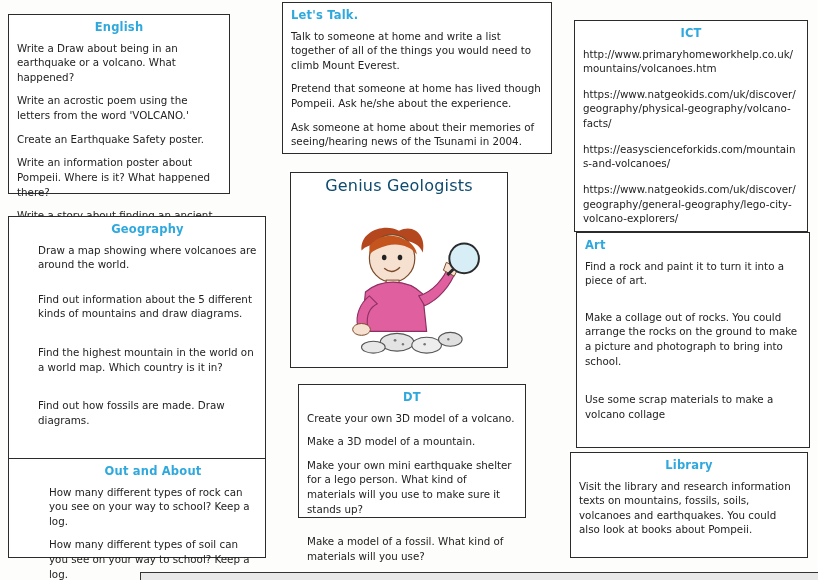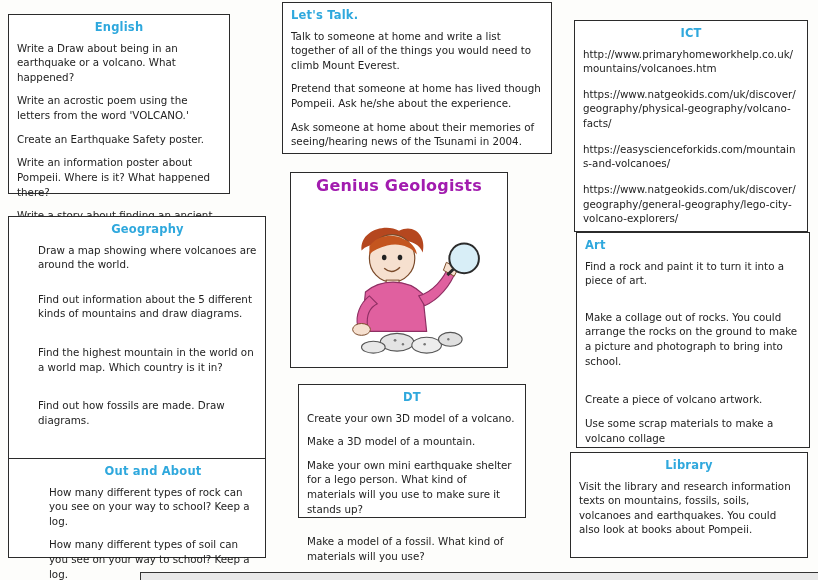--- a/index.html
+++ b/index.html
@@ -62,22 +62,22 @@
   #box-genius    { left: 290px; top: 172px; width: 218px; height: 196px;
                    padding: 4px 6px; }
   #box-dt        { left: 298px; top: 384px; width: 228px; height: 134px; }
 
   #box-ict       { left: 574px; top: 20px;  width: 234px; height: 212px; }
   #box-art       { left: 576px; top: 232px; width: 234px; height: 216px; }
   #box-library   { left: 570px; top: 452px; width: 238px; height: 106px; }
 
   #box-genius .box-title {
     font-size: 16px;
-    color: #a21caf;
-    font-weight: bold;
+    color: #0c4a6e;
+    font-weight: normal;
     margin-bottom: 18px;
   }
 
   .illustration {
     width: 100%;
     height: 148px;
     display: block;
   }
 
   .footer-bar {
@@ -191,21 +191,20 @@
       <p>https://easyscienceforkids.com/mountains-and-volcanoes/</p>
       <p>https://www.natgeokids.com/uk/discover/geography/general-geography/lego-city-volcano-explorers/</p>
     </div>
   </div>
 
   <div class="box" id="box-art">
     <div class="box-title title-left">Art</div>
     <div class="body-text">
       <p style="margin-bottom:22px">Find a rock and paint it to turn it into a piece of art.</p>
       <p style="margin-bottom:24px">Make a collage out of rocks. You could arrange the rocks on the ground to make a picture and photograph to bring into school.</p>
-      <p>Create a piece of volcano artwork.</p>
       <p>Use some scrap materials to make a volcano collage</p>
     </div>
   </div>
 
   <div class="box" id="box-library">
     <div class="box-title title-center">Library</div>
     <div class="body-text">
       <p>Visit the library and research information texts on mountains, fossils, soils, volcanoes and earthquakes.  You could also look at books about Pompeii.</p>
     </div>
   </div>

